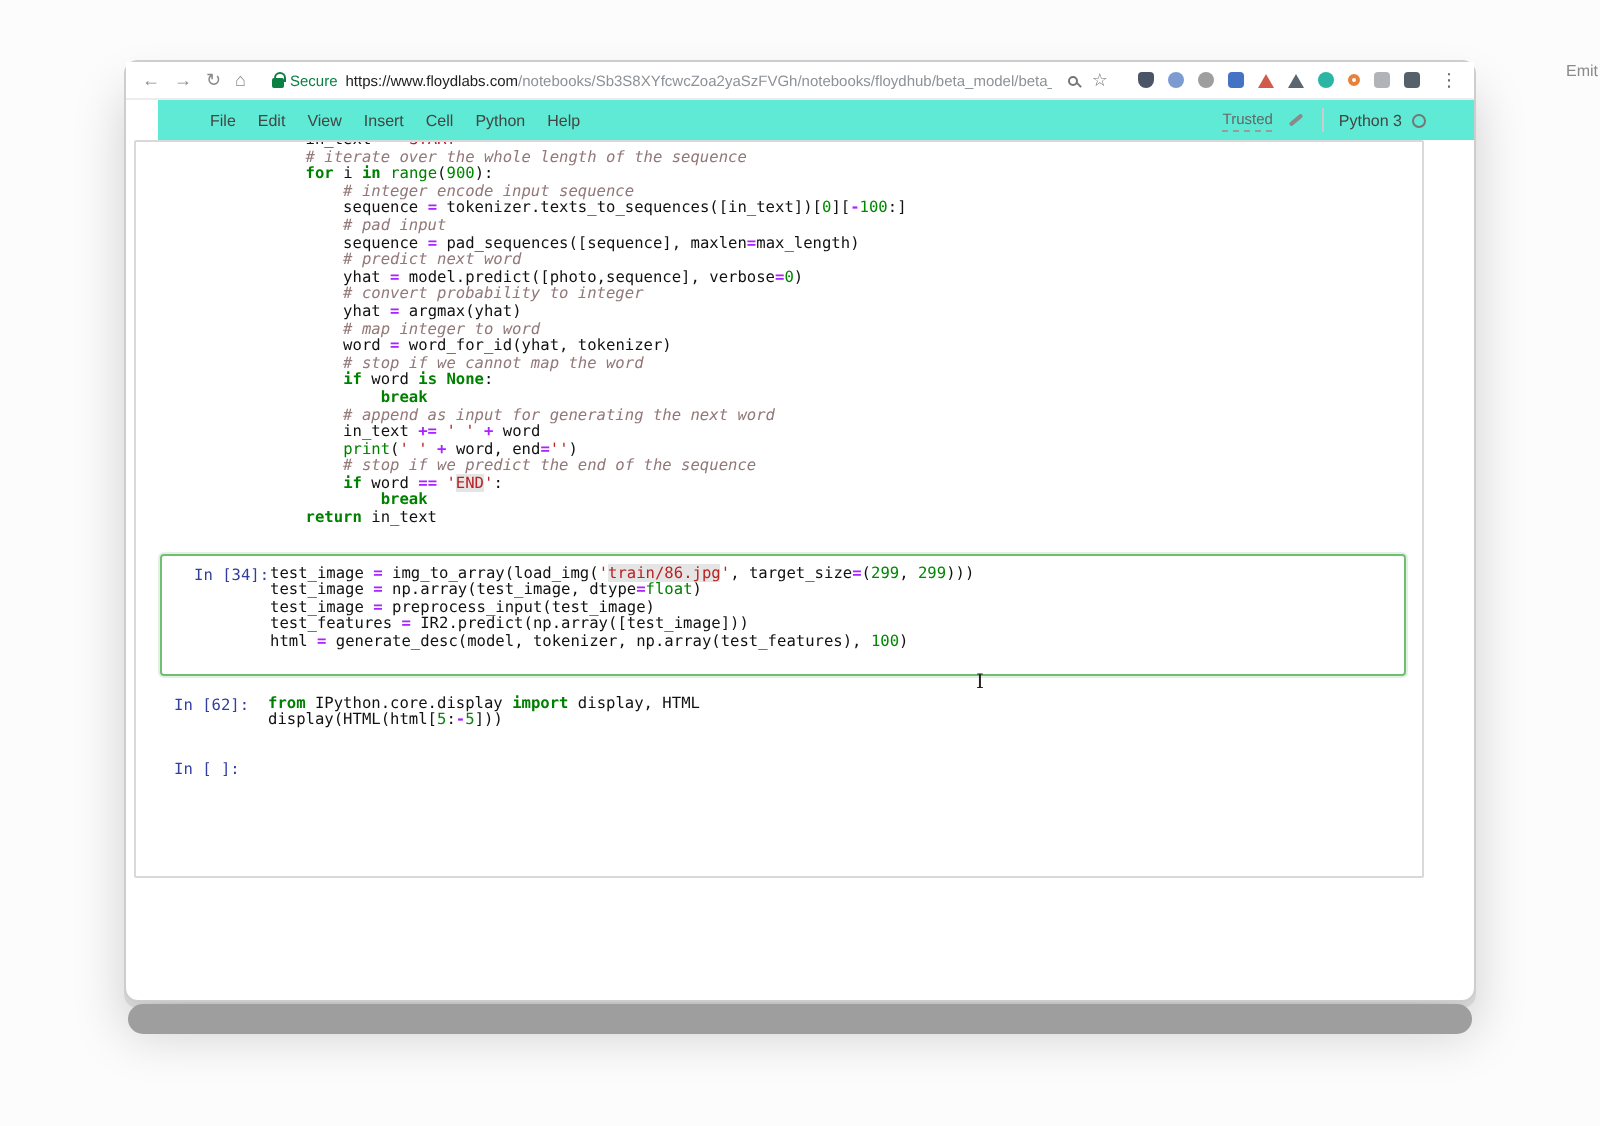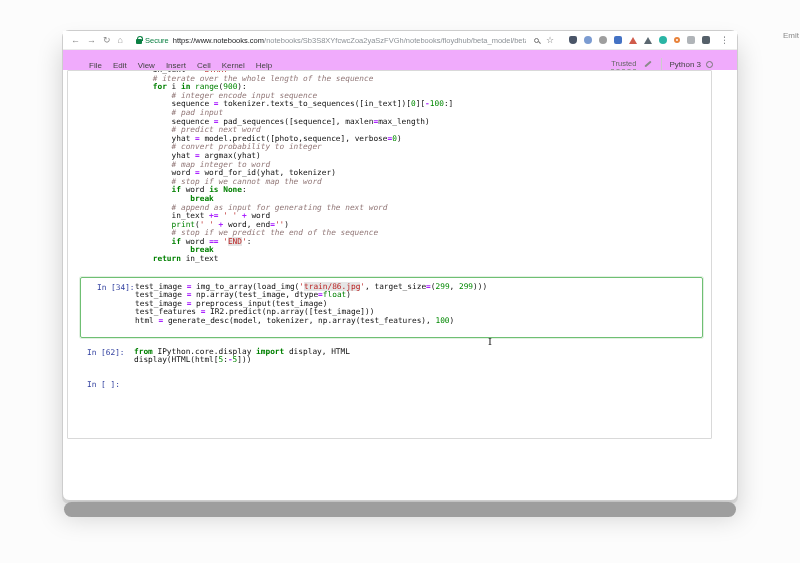--- a/index.html
+++ b/index.html
@@ -43,21 +43,21 @@
   .ext{width:8px;height:8px;flex:none;}
   .ext-circle{border-radius:50%;}
   .ext-square{border-radius:2px;}
   .ext-shield{border-radius:2px 2px 4px 4px;}
   .ext-ring{width:6px;height:6px;border-radius:50%;border:2px solid;background:#fff!important;}
   .ext-caret,.ext-fan{width:0;height:0;border-left:4px solid transparent;
     border-right:4px solid transparent;border-bottom:7px solid;}
   .menu-dots{font-size:9px;color:#5f6368;margin-left:3px;}
 
   
-  .menurow{height:20px;display:flex;align-items:flex-end;padding:0 24px 0 26px;background:#f0abfc;font-size:8px;color:#444;}
+  .menurow{height:20px;display:flex;align-items:center;padding:0 24px 0 26px;background:#5eead4;font-size:8px;color:#444;margin-left:16px;}
   .menu-item{margin-right:11px;cursor:default;}
   .menu-right{margin-left:auto;display:flex;align-items:center;}
   .trusted{font-size:7.5px;color:#666;border-bottom:1px dashed #9a9a9a;padding-bottom:1px;}
   .pencil{width:8px;height:2px;background:#8a8a8a;border-radius:1px;transform:rotate(-40deg);margin:0 7px 0 8px;}
   .vsep{width:1px;height:12px;background:#ccc;margin:0 7px 0 2px;}
   .kernel-name{font-size:8px;color:#444;}
   .kernel-circle{width:7px;height:7px;border:1px solid #767676;border-radius:50%;margin-left:5px;}
 
   
   .nbcontainer{margin:0 25px 0 4px;height:369px;border:1px solid #d9d9d9;border-radius:1px;
@@ -92,21 +92,21 @@
 <div class="window">
 
 
   <div class="urlrow">
     <span class="nav-ic">←</span>
     <span class="nav-ic">→</span>
     <span class="nav-ic">↻</span>
     <span class="nav-ic">⌂</span>
     <span class="lock"></span>
     <span class="secure">Secure</span>
-    <span class="url"><span class="host">https://www.notebooks.com</span><span class="path">/notebooks/Sb3S8XYfcwcZoa2yaSzFVGh/notebooks/floydhub/beta_model/beta_versi...</span></span>
+    <span class="url"><span class="host">https://www.floydlabs.com</span><span class="path">/notebooks/Sb3S8XYfcwcZoa2yaSzFVGh/notebooks/floydhub/beta_model/beta_versi...</span></span>
     <span class="toolbar-icons">
       <span class="search"></span>
       <span class="star">☆</span>
       <span class="toolbar-icons" style="gap:7px">
           <span class="ext ext-shield" style="background: rgb(74, 85, 104);"></span>
           <span class="ext ext-circle" style="background: rgb(123, 155, 209);"></span>
           <span class="ext ext-circle" style="background: rgb(158, 158, 158);"></span>
           <span class="ext ext-square" style="background: rgb(68, 114, 196);"></span>
           <span class="ext ext-caret" style="border-bottom-color: rgb(208, 91, 75);"></span>
           <span class="ext ext-fan" style="border-bottom-color: rgb(91, 103, 112);"></span>
@@ -119,21 +119,21 @@
     </span>
   </div>
 
   <div class="menurow">
     <span style="display:flex">
         <span class="menu-item">File</span>
         <span class="menu-item">Edit</span>
         <span class="menu-item">View</span>
         <span class="menu-item">Insert</span>
         <span class="menu-item">Cell</span>
-        <span class="menu-item">Kernel</span>
+        <span class="menu-item">Python</span>
         <span class="menu-item">Help</span>
       </span>
     <span class="menu-right">
       <span class="trusted">Trusted</span>
       <span class="pencil"></span>
       <span class="vsep"></span>
       <span class="kernel-name">Python 3</span>
       <span class="kernel-circle"></span>
     </span>
   </div>

